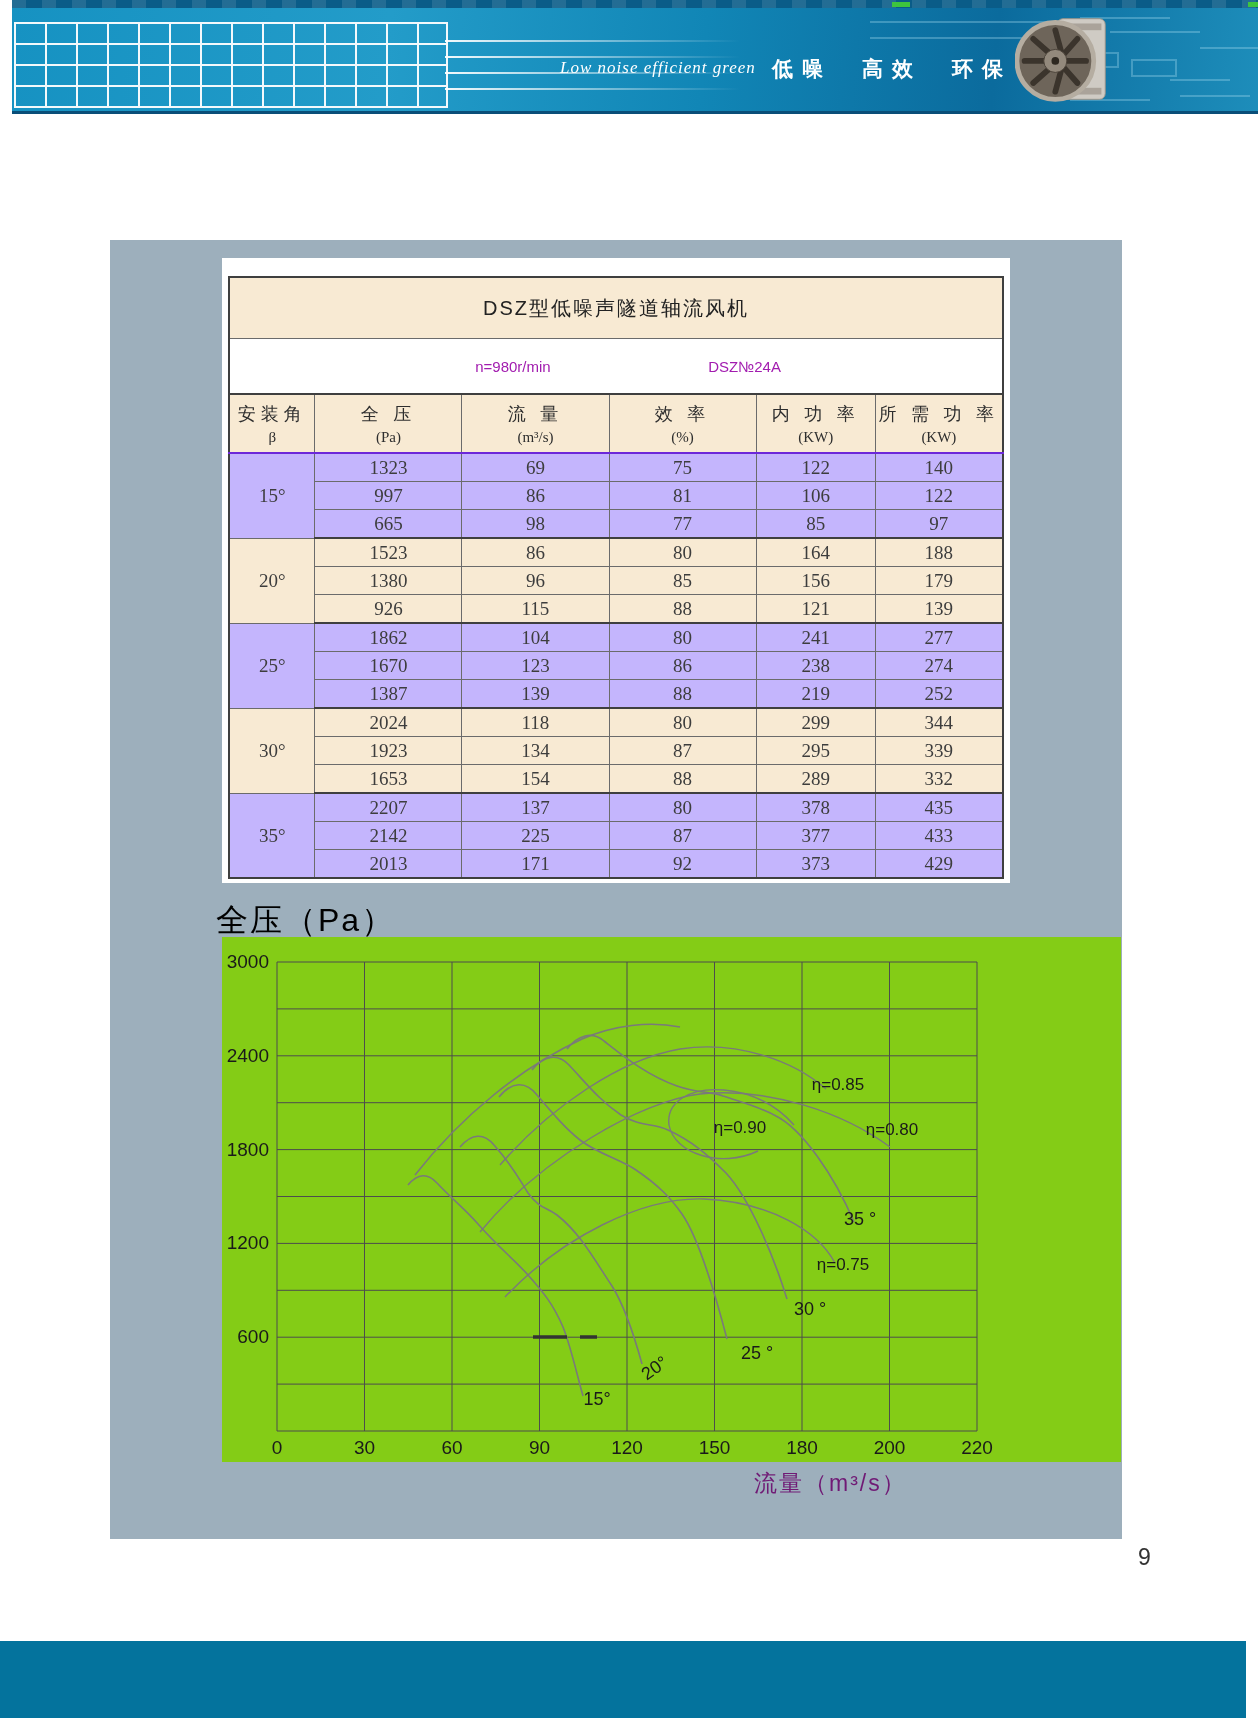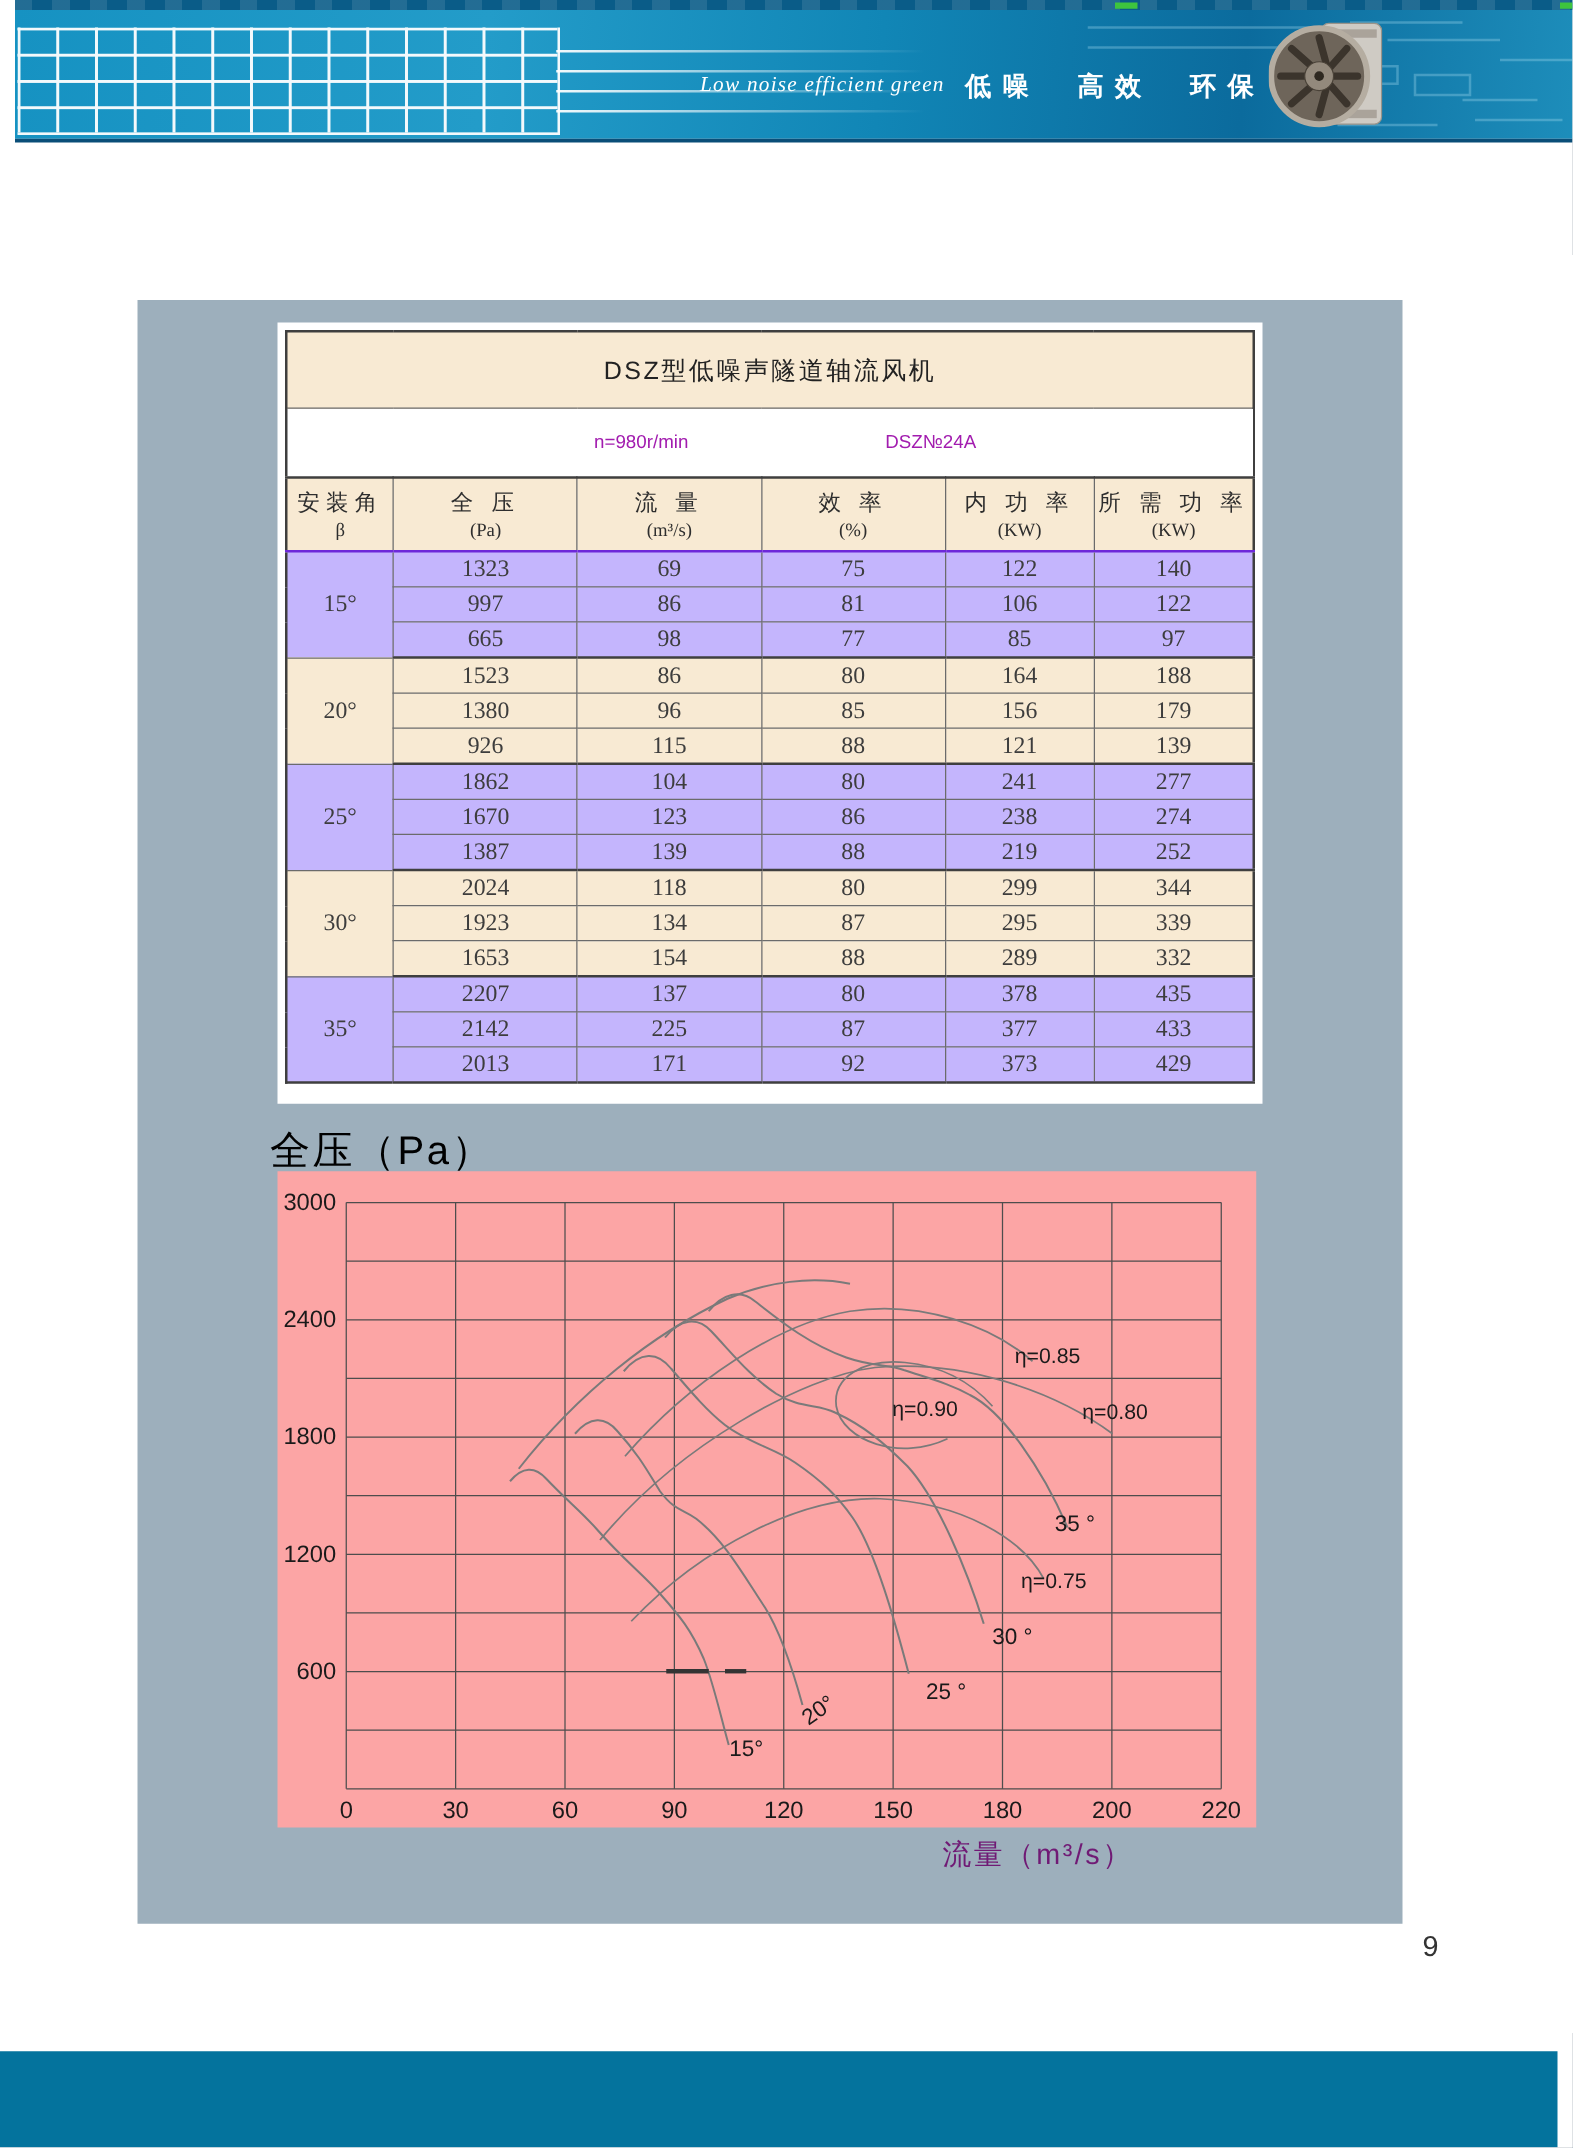--- a/index.html
+++ b/index.html
@@ -26,41 +26,41 @@
   .circuit{position:absolute;right:0;top:8px;}
   .fan-svg{position:absolute;left:1003px;top:10px;}
 
   
   .panel{position:absolute;left:110px;top:240px;width:1012px;height:1299px;background:#9dafbc;}
 
   
   .table-card{position:absolute;left:112px;top:18px;width:788px;height:625px;background:#ffffff;
               padding:6px;box-sizing:border-box;}
   table.perf{border-collapse:collapse;width:100%;table-layout:fixed;border:2px solid #3f3f3f;
-             color:#3d3d3d;}
+             color:#3d3d3d;margin-top:12px;}
   table.perf th,table.perf td{border:1px solid #6b6b6b;text-align:center;padding:0;}
   .title-row{height:60px;background:#f8ead3;font-size:20px;font-weight:normal;letter-spacing:2px;color:#222;}
   .subtitle-row{height:54px;background:#ffffff;position:relative;font-weight:normal;
                 border-bottom:2px solid #3f3f3f !important;}
   .sub-left,.sub-right{position:absolute;top:50%;transform:translate(-50%,-50%);font-size:15px;color:#a21caf;padding-left:41px;}
   .sub-left{left:34%;}
   .sub-right{left:64%;}
   tr.colhdr th{height:57px;background:#f8ead3;font-weight:normal;vertical-align:middle;
                border-bottom:2px solid #6d28d9;font-family:"Liberation Serif",serif;}
   .hdr-l1{font-size:18px;letter-spacing:5px;color:#2e2e2e;}
   .hdr-l2{font-size:15px;margin-top:3px;color:#2e2e2e;}
   tbody td{height:27px;line-height:27px;font-family:"Liberation Serif",serif;font-size:19px;}
   tr.blue td{background:#c4b5fd;}
   tr.cream td{background:#f8ead3;}
   tr.grp-last td{border-bottom:2px solid #3f3f3f;}
   td.angle{font-size:19px;}
 
   
   .chart-ylabel{position:absolute;left:106px;top:659px;font-size:32px;color:#000000;letter-spacing:2px;}
-  .chart-card{position:absolute;left:112px;top:697px;width:783px;height:525px;background:#fca5a5;}
+  .chart-card{position:absolute;left:112px;top:697px;width:899px;height:525px;background:#84cc16;}
   .chart-xlabel{position:absolute;left:644px;top:1228px;font-size:23px;color:#701a75;letter-spacing:2px;}
   .note{position:absolute;left:202px;top:1257px;font-size:17px;font-weight:bold;color:#111;letter-spacing:1px;}
 
   .page-number{position:absolute;left:1138px;top:1544px;font-size:23px;color:#333;}
   .bottom-bar{position:absolute;left:0;top:1641px;width:1246px;height:77px;background:#04739d;}
 
   svg text{font-family:"Liberation Sans",sans-serif;}
 </style>
 </head>
 <body>

